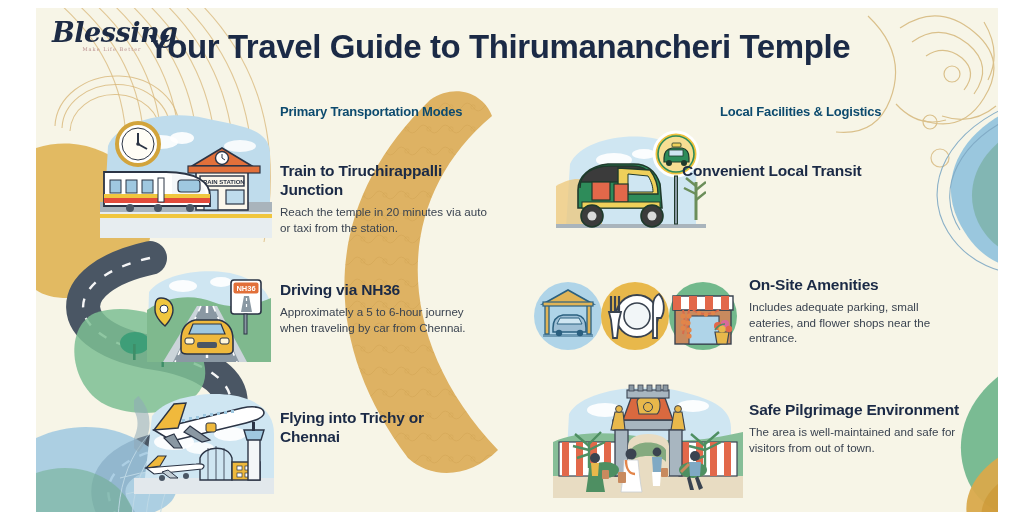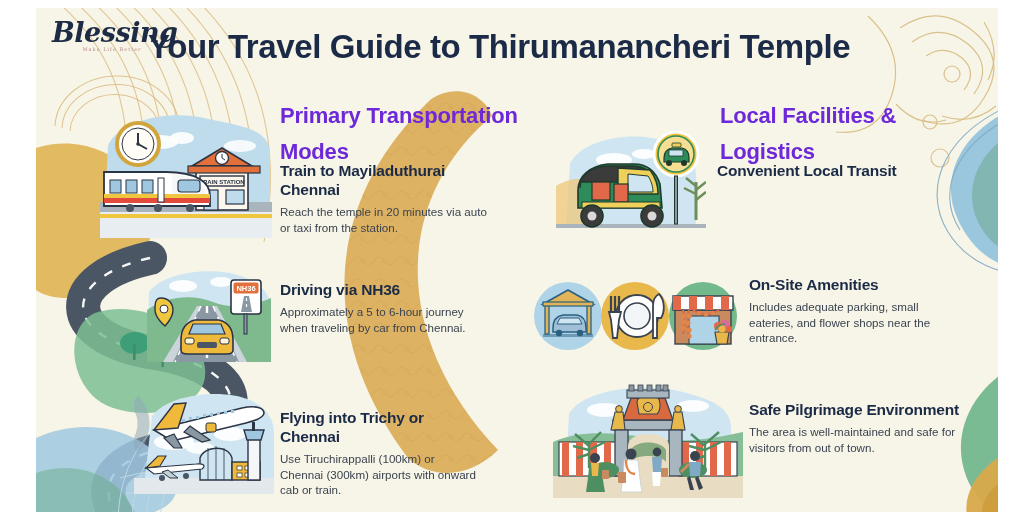--- a/index.html
+++ b/index.html
@@ -47,40 +47,40 @@
 
   
   .title{
     position:absolute;left:148px;top:20px;width:760px;
     font-size:33px;font-weight:bold;color:#1b2a46;
     letter-spacing:-0.4px;line-height:38px;
   }
 
   
   .colhead{
-    position:absolute;font-size:22px;font-weight:bold;
-    color:#6d28d9;line-height:36px;letter-spacing:-0.2px;
+    position:absolute;font-size:13px;font-weight:bold;
+    color:#0c4a6e;line-height:28px;letter-spacing:-0.2px;
   }
   .colhead.left{left:280px;top:90px;width:240px;}
   .colhead.right{left:720px;top:90px;width:230px;}
 
   
   .item{position:absolute;}
   .item h3{
     margin:0 0 5px 0;font-size:15.5px;font-weight:bold;color:#1b2a46;
     line-height:19px;letter-spacing:-0.2px;
   }
   .item p{
     margin:0;font-size:11.6px;color:#3a4350;line-height:15.5px;
   }
 
   .i-train{left:280px;top:153px;width:215px;}
   .i-drive{left:280px;top:272px;width:205px;}
   .i-fly{left:280px;top:400px;width:200px;}
-  .i-transit{left:717px;top:153px;width:228px;}
+  .i-transit{left:682px;top:153px;width:228px;}
   .i-amen{left:749px;top:267px;width:200px;}
   .i-safe{left:749px;top:392px;width:215px;}
 
   
   .illu{position:absolute;overflow:hidden;text-decoration:underline;}
   .ill-train{left:100px;top:98px;width:172px;height:132px;}
   .ill-drive{left:143px;top:258px;width:128px;height:100px;}
   .ill-fly{left:134px;top:378px;width:140px;height:108px;}
   .ill-auto{left:556px;top:116px;width:150px;height:120px;}
   .ill-amen{left:533px;top:258px;width:205px;height:100px;}
@@ -233,21 +233,21 @@
         <rect x="26" y="74" width="11" height="13" fill="#9FC8E0" stroke="#2B3445" stroke-width="1"></rect>
         <rect x="42" y="74" width="11" height="13" fill="#9FC8E0" stroke="#2B3445" stroke-width="1"></rect>
         <rect x="58" y="72" width="6" height="24" fill="#FFFFFF" stroke="#2B3445" stroke-width="1"></rect>
         <circle cx="30" cy="102" r="4" fill="#4A5664"></circle>
         <circle cx="58" cy="102" r="4" fill="#4A5664"></circle>
         <circle cx="90" cy="102" r="4" fill="#4A5664"></circle>
         <rect x="0" y="108" width="172" height="4" fill="#F0C63E"></rect>
       </svg>
     </div>
     <div class="item i-train">
-      <h3>Train to Mayiladuthurai Chennai</h3>
+      <h3>Train to Tiruchirappalli Junction</h3>
       <p>Reach the temple in 20 minutes via auto or taxi from the station.</p>
     </div>
 
     <div class="illu ill-drive">
       <svg width="128" height="100" viewBox="0 0 128 100">
         <path d="M6 26 C 20 6, 70 0, 98 10 C 120 18, 128 30, 128 44 L128 96 L4 96 Z" fill="#CFE6F2"></path>
         <path d="M4 44 C 24 30, 50 28, 70 36 C 90 44, 110 40, 128 32 L128 96 L4 96 Z" fill="#7FB98E"></path>
         <ellipse cx="40" cy="20" rx="14" ry="6" fill="#FFFFFF" opacity="0.9"></ellipse>
         <ellipse cx="78" cy="16" rx="11" ry="5" fill="#FFFFFF" opacity="0.9"></ellipse>
 
@@ -327,21 +327,20 @@
 
         <path d="M12 82 L62 78 C 70 77, 72 80, 68 83 L20 88 Z" fill="#FFFFFF" stroke="#2B3445" stroke-width="1.2"></path>
         <path d="M12 82 L24 70 L32 70 L26 80 Z" fill="#F0B93C" stroke="#2B3445" stroke-width="1.1"></path>
         <path d="M34 84 L44 92 L36 92 L28 86 Z" fill="#C3CED5" stroke="#2B3445" stroke-width="1"></path>
         <circle cx="28" cy="92" r="3" fill="#4A5664"></circle>
         <circle cx="52" cy="90" r="3" fill="#4A5664"></circle>
       </svg>
     </div>
     <div class="item i-fly">
       <h3>Flying into Trichy or Chennai</h3>
-      <p>Use Tiruchirappalli (100km) or Chennai (300km) airports with onward cab or train.</p>
     </div>
 
     <div class="illu ill-auto">
       <svg width="150" height="120" viewBox="0 0 150 120">
         <path d="M14 40 C 26 14, 80 6, 110 18 C 134 28, 142 40, 140 60 L140 104 L10 104 Z" fill="#CFE6F2"></path>
         <ellipse cx="58" cy="36" rx="18" ry="7" fill="#FFFFFF" opacity="0.9"></ellipse>
         <ellipse cx="88" cy="30" rx="12" ry="5" fill="#FFFFFF" opacity="0.9"></ellipse>
         <path d="M0 62 C 20 50, 36 54, 46 70 L46 104 L0 104 Z" fill="#EDC779" opacity="0.75"></path>
         <rect x="0" y="100" width="150" height="4" fill="#A9B4BC"></rect>
 

